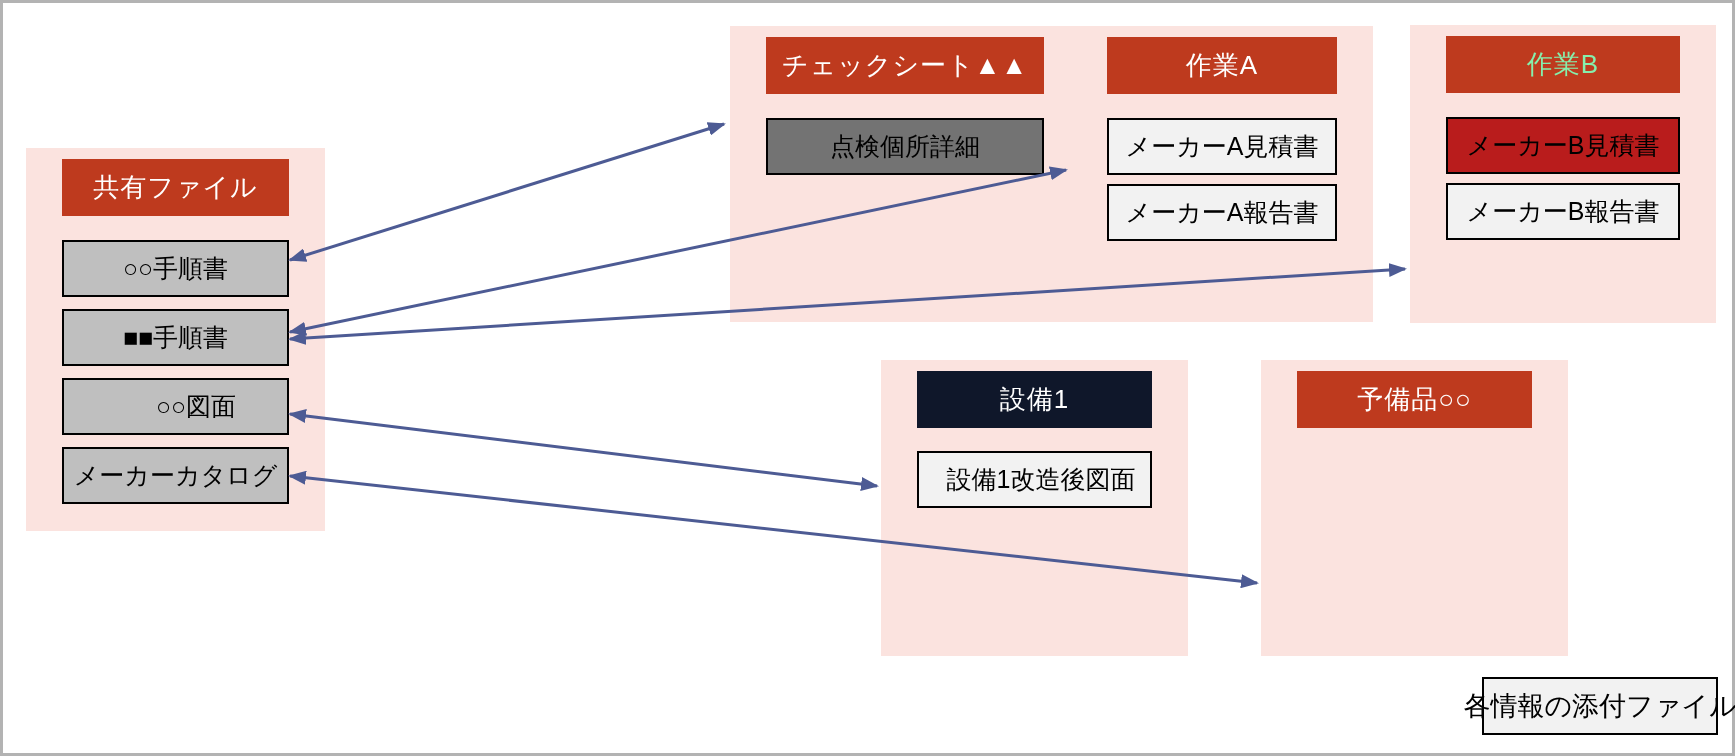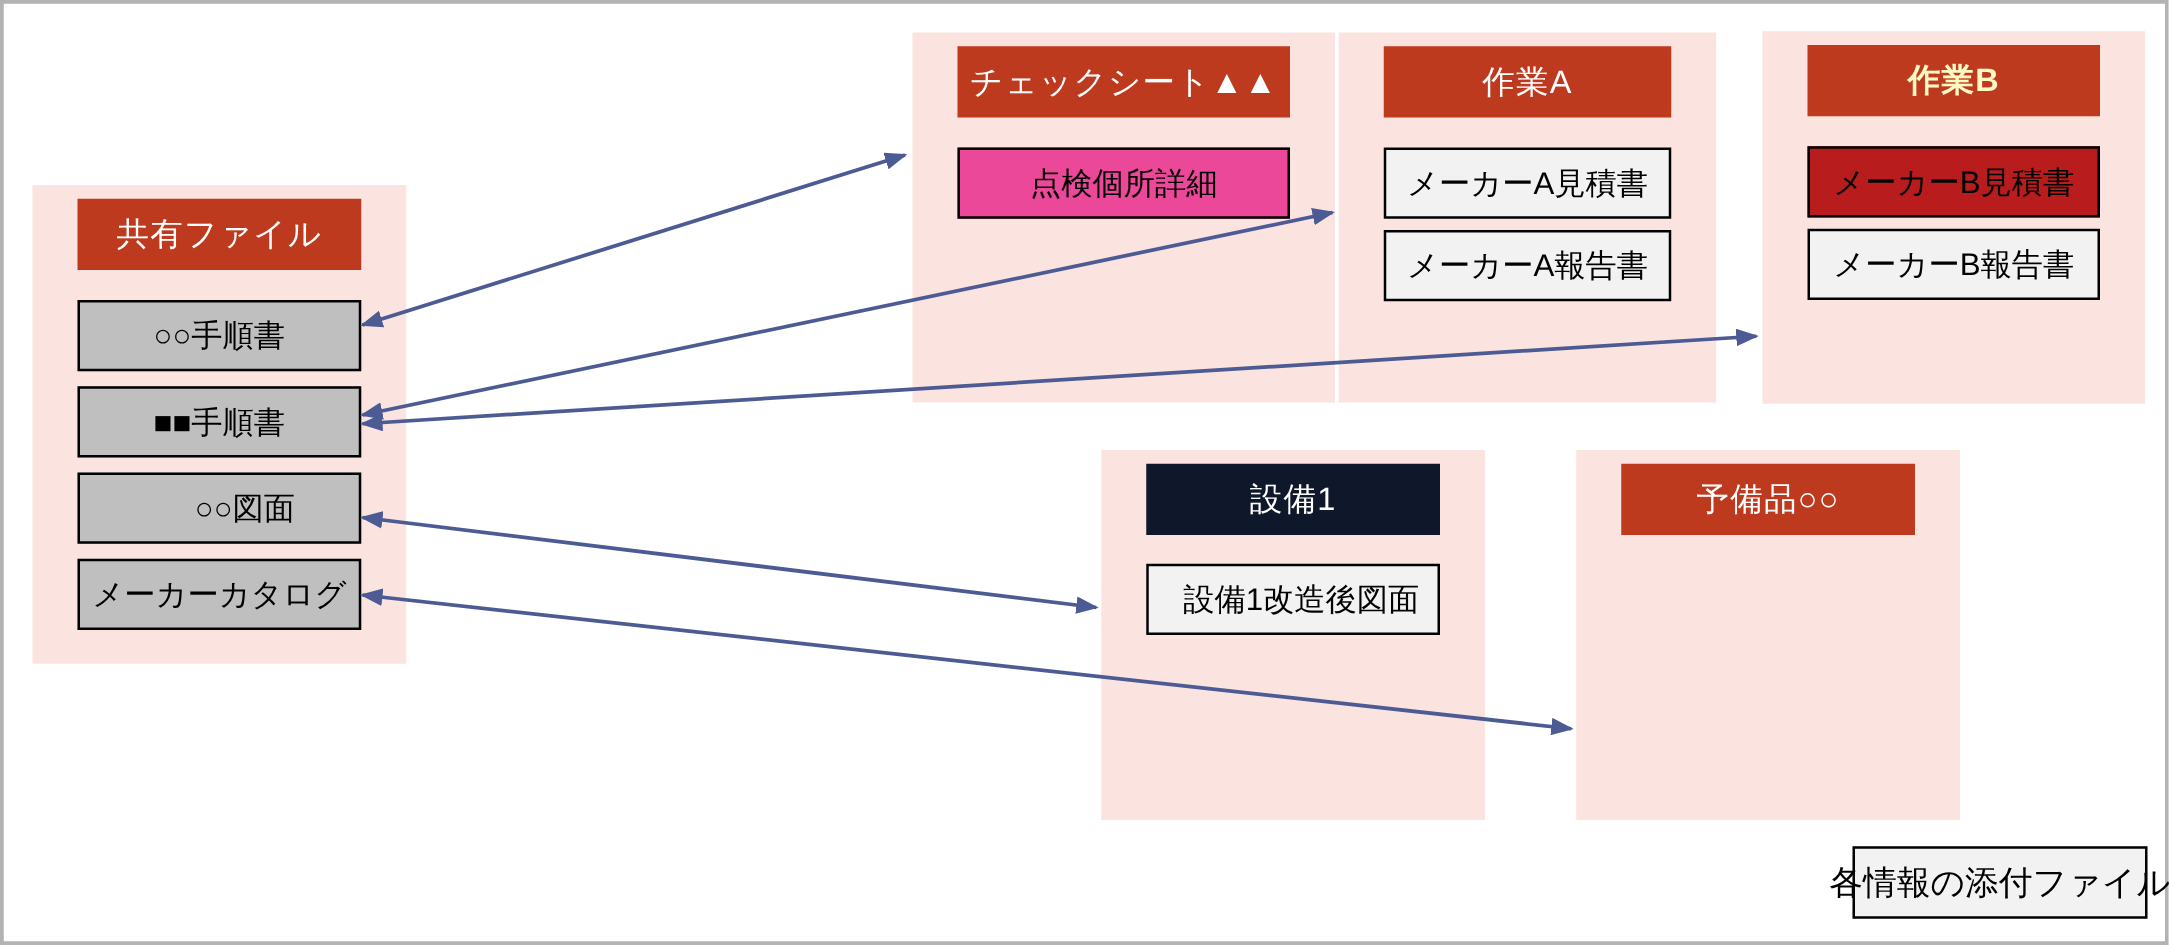--- a/index.html
+++ b/index.html
@@ -36,31 +36,31 @@
 
 <div class="canvas">
   <div id="stage">
       <div class="panel" style="left: 23px; top: 145px; width: 299px; height: 383px; background: rgb(251, 227, 223);">
         <div class="group-header" style="background: rgb(190, 58, 30); color: rgb(255, 255, 255);">共有ファイル</div>
         <div class="file-item" style="top: 92px; background: rgb(191, 191, 191); border-color: rgb(0, 0, 0);">○○手順書</div>
         <div class="file-item" style="top: 161px; background: rgb(191, 191, 191); border-color: rgb(0, 0, 0);">■■手順書</div>
         <div class="file-item" style="top: 230px; background: rgb(191, 191, 191); border-color: rgb(0, 0, 0); padding-left: 41px;">○○図面</div>
         <div class="file-item" style="top: 299px; background: rgb(191, 191, 191); border-color: rgb(0, 0, 0);">メーカーカタログ</div>
       </div>
-      <div class="panel" style="left: 727px; top: 23px; width: 338px; height: 296px; background: rgb(251, 227, 223);">
+      <div class="panel" style="left: 727px; top: 23px; width: 338px; height: 296px; background: rgb(251, 227, 223); padding-left: 12px;">
         <div class="group-header" style="background: rgb(190, 58, 30); color: rgb(255, 255, 255);">チェックシート▲▲</div>
-        <div class="file-item" style="top: 92px; background: #ec4899; border-color: rgb(0, 0, 0); font-family: Liberation Mono, monospace;">点検個所詳細</div>
+        <div class="file-item" style="top: 92px; background: #737373; border-color: rgb(0, 0, 0); font-family: Liberation Mono, monospace;">点検個所詳細</div>
       </div>
       <div class="panel" style="left: 1068px; top: 23px; width: 302px; height: 296px; background: rgb(251, 227, 223);">
         <div class="group-header" style="background: rgb(190, 58, 30); color: rgb(255, 255, 255);">作業A</div>
         <div class="file-item" style="top: 92px; background: rgb(242, 242, 242); border-color: rgb(0, 0, 0);">メーカーA見積書</div>
         <div class="file-item" style="top: 158px; background: rgb(242, 242, 242); border-color: rgb(0, 0, 0);">メーカーA報告書</div>
       </div>
       <div class="panel" style="left: 1407px; top: 22px; width: 306px; height: 298px; background: rgb(251, 227, 223);">
-        <div class="group-header" style="background: rgb(190, 58, 30); color: #fef9c3; font-weight: bold;">作業B</div>
+        <div class="group-header" style="background: rgb(190, 58, 30); color: #86efac;">作業B</div>
         <div class="file-item" style="top: 92px; background: #b91c1c; border-color: rgb(0, 0, 0);">メーカーB見積書</div>
         <div class="file-item" style="top: 158px; background: rgb(242, 242, 242); border-color: rgb(0, 0, 0);">メーカーB報告書</div>
       </div>
       <div class="panel" style="left: 878px; top: 357px; width: 307px; height: 296px; background: rgb(251, 227, 223);">
         <div class="group-header" style="background: #0f172a; color: rgb(255, 255, 255);">設備1</div>
         <div class="file-item" style="top: 91px; background: rgb(242, 242, 242); border-color: rgb(0, 0, 0); padding-left: 13px;">設備1改造後図面</div>
       </div>
       <div class="panel" style="left: 1258px; top: 357px; width: 307px; height: 296px; background: rgb(251, 227, 223);">
         <div class="group-header" style="background: rgb(190, 58, 30); color: rgb(255, 255, 255);">予備品○○</div>
       </div>

